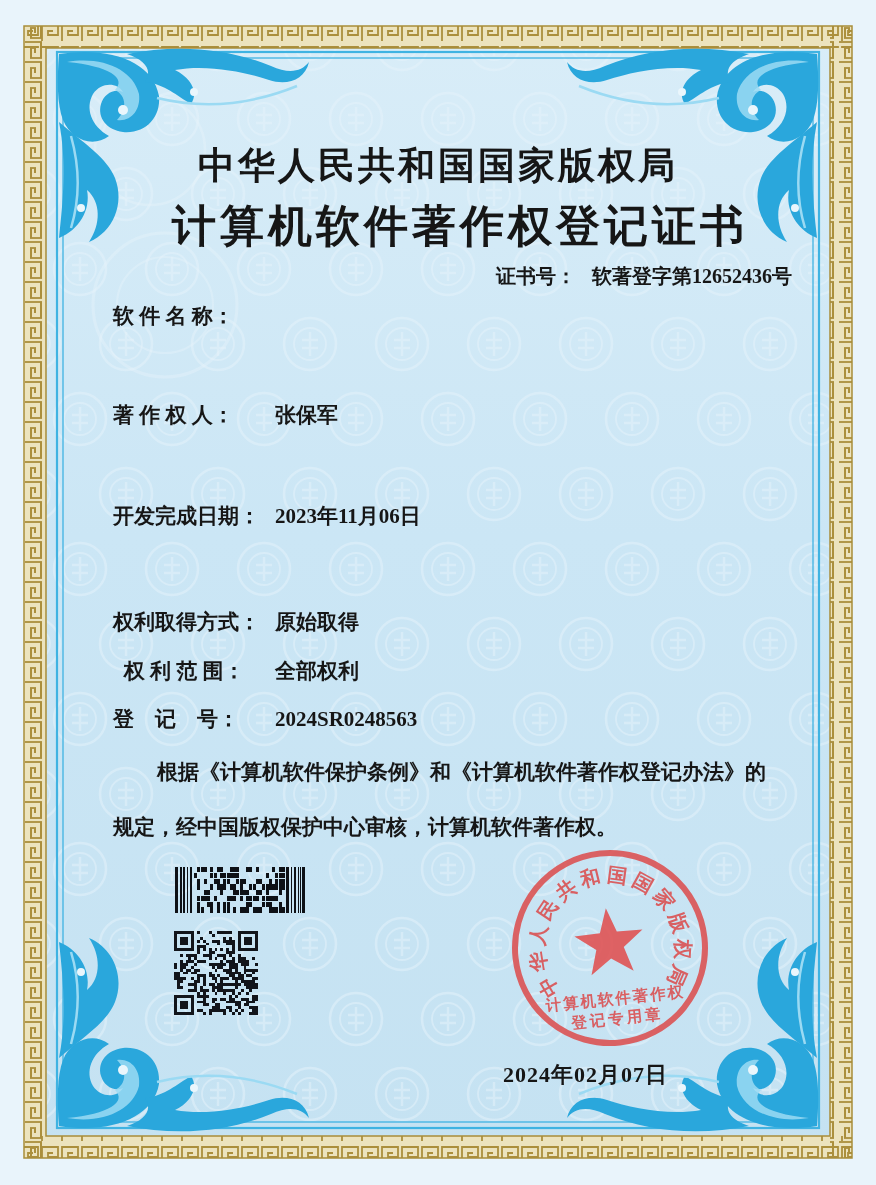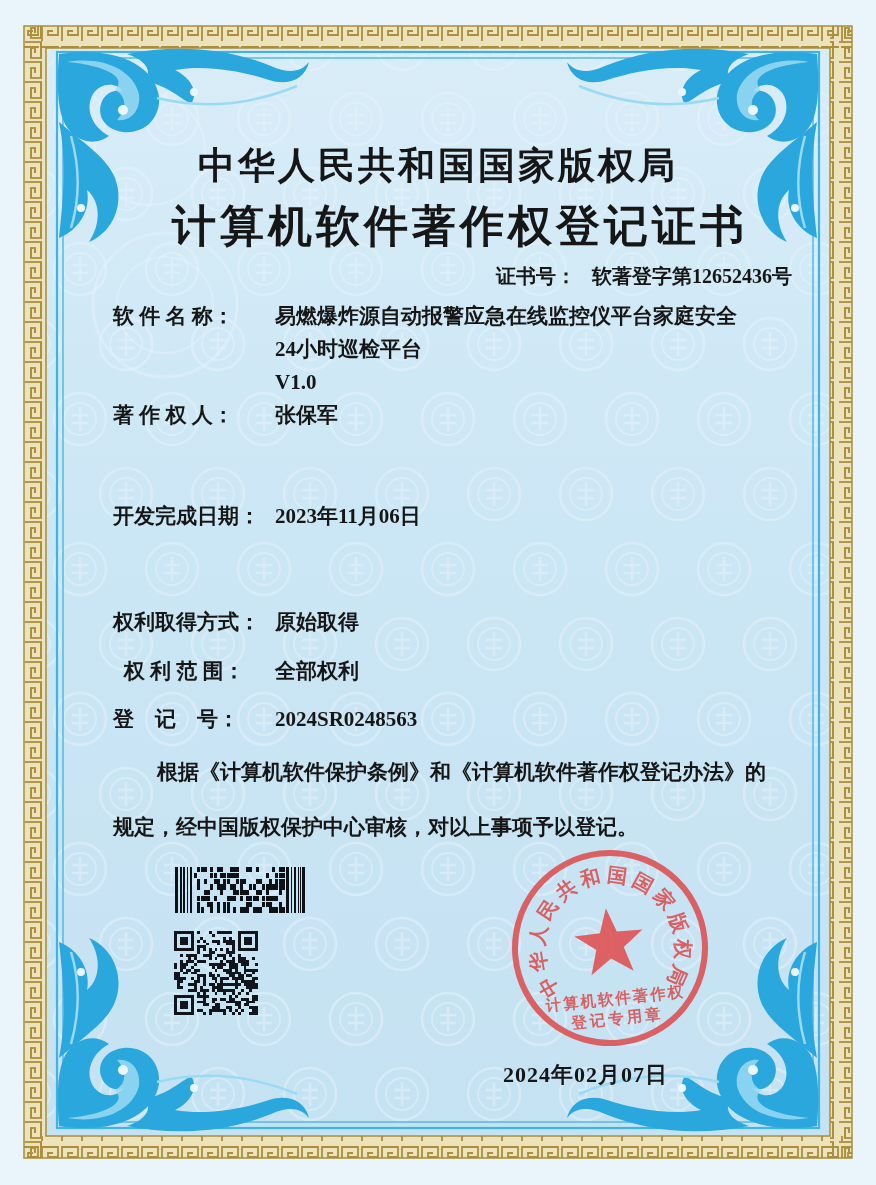--- a/index.html
+++ b/index.html
@@ -873,25 +873,21 @@
   </svg>
 
   <div class="abs issuer">中华人民共和国国家版权局</div>
   <div class="abs doc-title">计算机软件著作权登记证书</div>
 
   <div class="abs cert-no">
     <span>证书号：</span><span class="val">软著登字第12652436号</span>
   </div>
 
   <div class="abs field-row" style="top:300px;">
-    <span class="flabel">软 件 名 称：</span><span class="fvalue">
-      <span style="display:block;">易燃爆炸源自动报警应急在线监控仪平台家庭安全</span>
-      <span style="display:block;">24小时巡检平台</span>
-      <span style="display:block;">V1.0</span>
-    </span>
+    <span class="flabel">软 件 名 称：</span>
   </div>
 
   <div class="abs field-row" style="top:399px;">
     <span class="flabel">著 作 权 人：</span><span class="fvalue">张保军</span>
   </div>
 
   <div class="abs field-row" style="top:500px;">
     <span class="flabel">开发完成日期：</span><span class="fvalue">2023年11月06日</span>
   </div>
 
@@ -902,21 +898,21 @@
 
   <div class="abs field-row" style="top:655px;text-align:center;">
     <span class="flabel">权 利 范 围：</span><span class="fvalue">全部权利</span>
   </div>
 
   <div class="abs field-row" style="top:703px;">
     <span class="flabel">登　记　号：</span><span class="fvalue">2024SR0248563</span>
   </div>
 
   <div class="abs stmt indent" style="top:757px;">根据《计算机软件保护条例》和《计算机软件著作权登记办法》的</div>
-  <div class="abs stmt" style="top:812px;">规定，经中国版权保护中心审核，对以上事项予以登记。</div>
+  <div class="abs stmt" style="top:812px;">规定，经中国版权保护中心审核，计算机软件著作权。</div>
 
   <div class="abs barcode-box">
     <svg id="barcode-svg" viewBox="0 0 130 46" width="130" height="46" shape-rendering="crispEdges" xmlns="http://www.w3.org/2000/svg">
         <rect x="0" y="0" width="3" height="46" fill="#0e1116"></rect>
         <rect x="5" y="0" width="1.5" height="46" fill="#0e1116"></rect>
         <rect x="8" y="0" width="2" height="46" fill="#0e1116"></rect>
         <rect x="11.5" y="0" width="1.5" height="46" fill="#0e1116"></rect>
         <rect x="14.5" y="0" width="2.5" height="46" fill="#0e1116"></rect>
         <rect x="111" y="0" width="2.5" height="46" fill="#0e1116"></rect>
         <rect x="115.5" y="0" width="1.5" height="46" fill="#0e1116"></rect>

